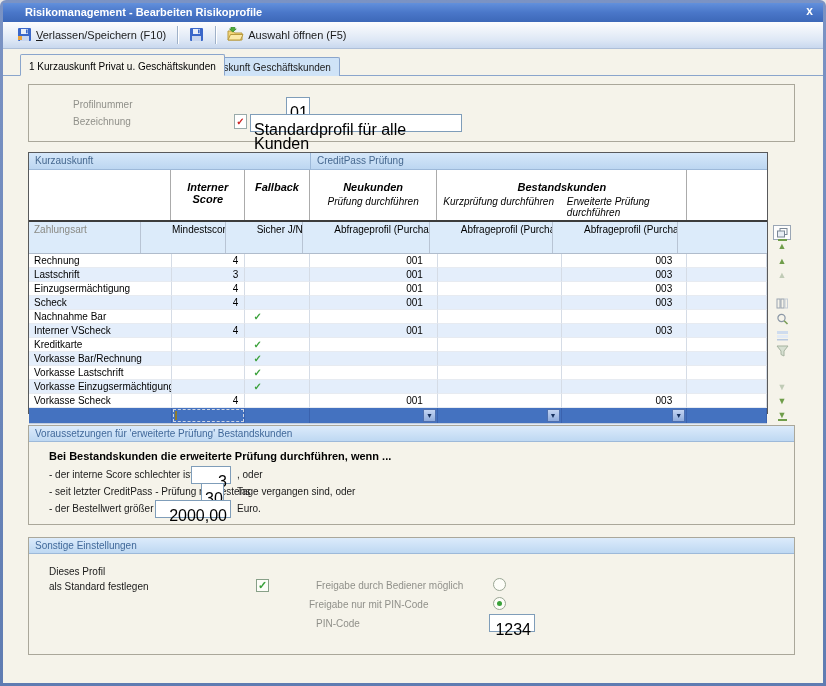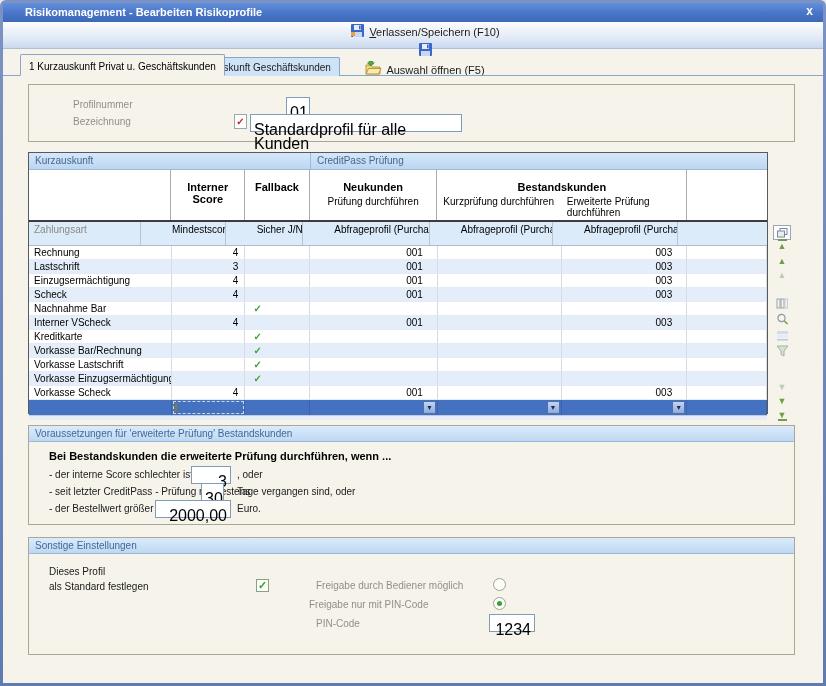--- a/index.html
+++ b/index.html
@@ -12,21 +12,21 @@
   
   .titlebar { position:absolute; top:0; left:0; right:0; height:19px;
               background:linear-gradient(180deg,#6290dc 0%,#4a77c9 50%,#3d68b8 100%);
               color:#fff; font-size:11px; font-weight:bold; line-height:19px; padding-left:22px; }
   .closebtn { position:absolute; right:10px; top:0; color:#fff; font-size:12px; font-weight:bold;
               line-height:17px; cursor:default; }
 
   
   .toolbar { position:absolute; top:19px; left:0; right:0; height:27px;
              background:linear-gradient(180deg,#fdfdfe,#dde7f5 70%,#c9d8ee);
-             border-bottom:1px solid #aebfd8; display:flex; align-items:center; padding-left:24px;flex-direction:column; }
+             border-bottom:1px solid #aebfd8; display:flex; align-items:center; padding-left:8px; }
   .tbtn { display:inline-flex; align-items:center; gap:4px; height:21px; padding:0 5px;
           font-size:11px; color:#1c1c1c; border:1px solid transparent; border-radius:2px; }
   .tsep { width:1px; height:18px; background:#9fb1c8; margin:0 5px; box-shadow:1px 0 0 #fff; }
   .u { text-decoration:underline; }
 
   
   .tabstrip { position:absolute; top:49px; left:0; right:0; height:24px;
               border-bottom:1px solid #8aa5cc; }
   .tab { position:absolute; bottom:-1px; font-size:10px; padding:4px 8px 3px 8px;
          border:1px solid #8aa5cc; border-bottom:none; border-radius:2px 2px 0 0; }
@@ -48,25 +48,25 @@
   .ar { text-align:right; } .ac { text-align:center; }
 
   
   .grid { position:absolute; left:25px; top:149px; width:740px; height:262px;
           border:1px solid #58595b; background:#fff; font-size:10px; }
   .gband { display:flex; height:17px; background:linear-gradient(180deg,#d6e8fa,#bcd6f1);
            color:#46688f; border-bottom:1px solid #9db9d9; }
   .gband .b1 { width:282px; padding:2px 0 0 6px; border-right:1px solid #9db9d9; }
   .gband .b2 { flex:1; padding:2px 0 0 6px; }
   .ghdr2 { display:flex; height:52px; background:#fff; border-bottom:2px solid #3c3c3c; }
-  .h2c { border-right:1px solid #ababab; padding-top:11px; text-align:center; }
+  .h2c { border-right:1px solid #ababab; padding-top:11px; text-align:center;font-style:italic; }
   .h2c .main { font-size:11px; font-weight:bold; }
   .h2c .sub { font-size:10px; margin-top:3px; }
   .h2c .subrow { display:flex; text-align:left; margin-top:3px; }
-  .ghdr3 { display:flex; height:24px; background:#dcebfa; border-bottom:1px solid #b0bccc;
+  .ghdr3 { display:flex; height:32px; background:#dcebfa; border-bottom:1px solid #b0bccc;
            line-height:15px;gap:26px; }
   .h3c { border-right:1px solid #b8c4d4; padding-left:5px; overflow:hidden; white-space:nowrap; }
   .c1{width:143px;} .c2{width:74px;} .c3{width:65px;} .c4{width:128px;} .c5{width:124px;}
   .c6{width:126px;} .c7{width:80px; border-right:none;}
   .grow { display:flex; height:14px; line-height:13px; background:#fff; }
   .grow.alt { background:#e4eefb; }
   .gcell { border-right:1px solid #d5dce6; border-bottom:1px solid #e7ebf1; overflow:hidden;
            white-space:nowrap; padding:0 4px; }
   .gcell.al { text-align:left; padding-left:5px; }
   .gcell.arr { text-align:right; padding-right:6px; }

